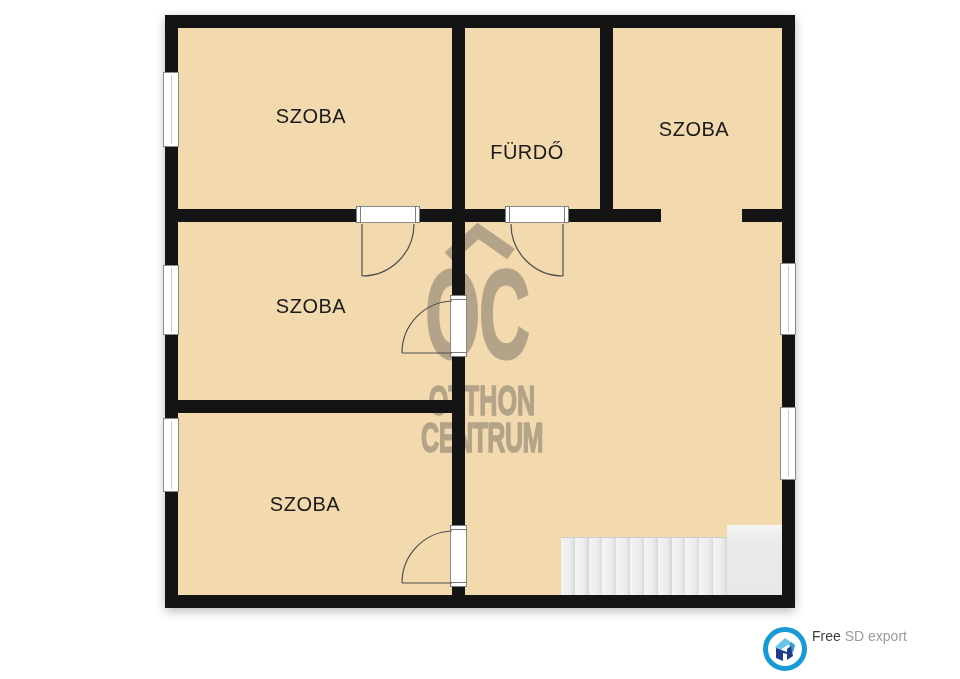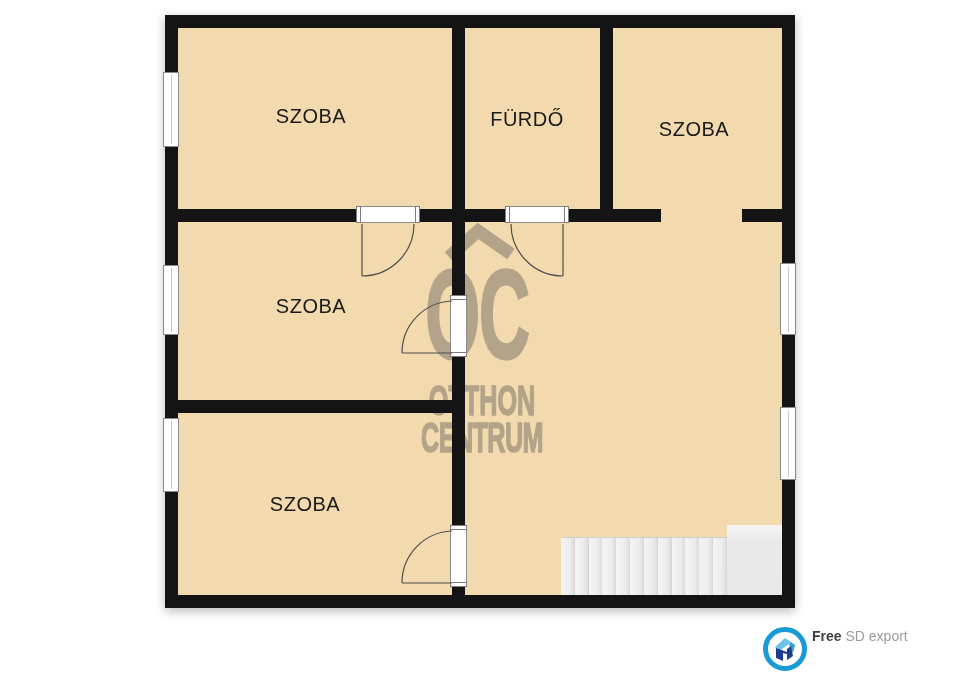--- a/index.html
+++ b/index.html
@@ -46,21 +46,21 @@
   #swings{position:absolute;left:0;top:0;z-index:5;pointer-events:none;}
 
   
   .room-label{position:absolute;z-index:6;transform:translate(-50%,-50%);
     font-size:20px;letter-spacing:0.5px;color:var(--label);white-space:nowrap;}
 
   
   #brand{position:absolute;left:762px;top:622px;width:190px;height:54px;z-index:7;}
   #brand-icon{position:absolute;left:0;top:4px;}
   #brand-free-line{position:absolute;left:50px;top:6px;font-size:14px;color:var(--sdtext);white-space:nowrap;}
-  #brand-free-line b{color:var(--freetext);font-weight:bold;text-align:center;}
+  #brand-free-line b{color:var(--freetext);font-weight:normal;text-align:center;}
   #brand-name{position:absolute;left:48px;top:17px;font-size:28px;color:var(--brandtext);letter-spacing:-0.5px;}
 </style>
 </head>
 <body>
 
 <div id="canvas">
 
   <div id="plan-floor"></div>
 
   <svg id="wm-roof" width="960" height="679">
@@ -124,21 +124,21 @@
   <svg id="swings" width="960" height="679">
     <g fill="none" stroke="var(--arc)" stroke-width="1.2">
       <path d="M362,224 V276 M414,224 A52,52 0 0 1 362,276"></path>
       <path d="M563,224 V276 M511,224 A52,52 0 0 0 563,276"></path>
       <path d="M452,353 H402 M452,301 A52,52 0 0 0 402,353"></path>
       <path d="M452,583 H402 M452,531 A52,52 0 0 0 402,583"></path>
     </g>
   </svg>
 
   <div class="room-label" style="left:311px;top:116px">SZOBA</div>
-  <div class="room-label" style="left:527px;top:119px">FÜRDŐ</div>
+  <div class="room-label" style="left:527px;top:152px">FÜRDŐ</div>
   <div class="room-label" style="left:694px;top:129px">SZOBA</div>
   <div class="room-label" style="left:311px;top:306px">SZOBA</div>
   <div class="room-label" style="left:305px;top:504px">SZOBA</div>
 
   <div id="brand">
     <svg id="brand-icon" width="46" height="46">
       <circle cx="23" cy="23" r="19.5" fill="#ffffff" stroke="var(--ring)" stroke-width="5"></circle>
       <polygon points="13,21 23,12 29,16 27,18 17,25" fill="var(--hlight)"></polygon>
       <polygon points="29,16 33,19 31,27 27,18" fill="var(--hmid)"></polygon>
       <polygon points="14,22 14,32 21,35 21,27 25,28 25,34 31,30 29,20 25,23 25,26" fill="var(--hdark)"></polygon>

